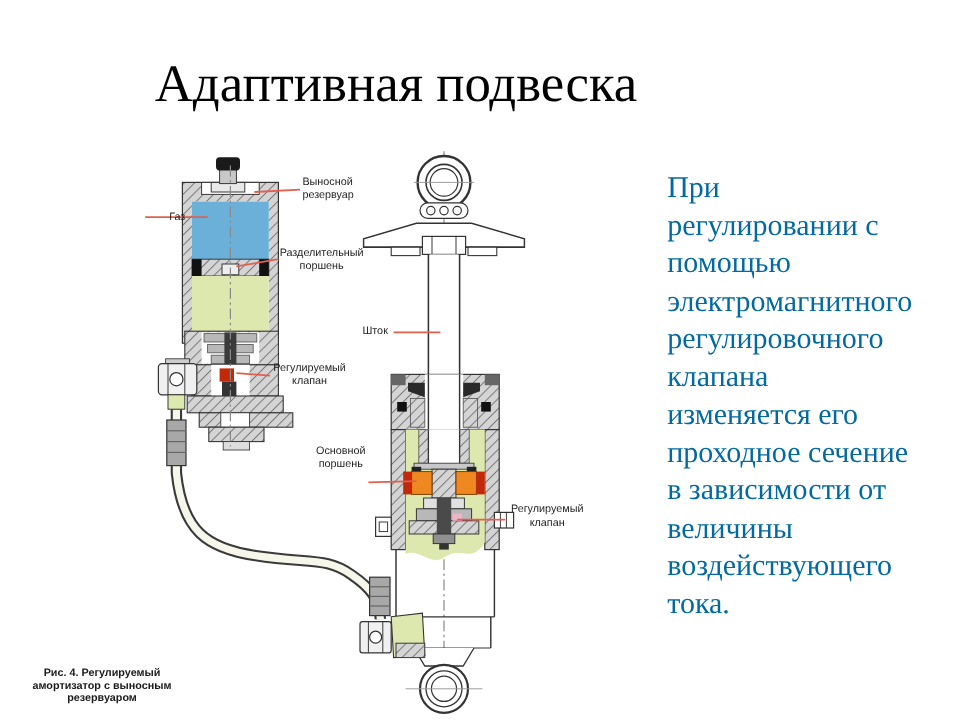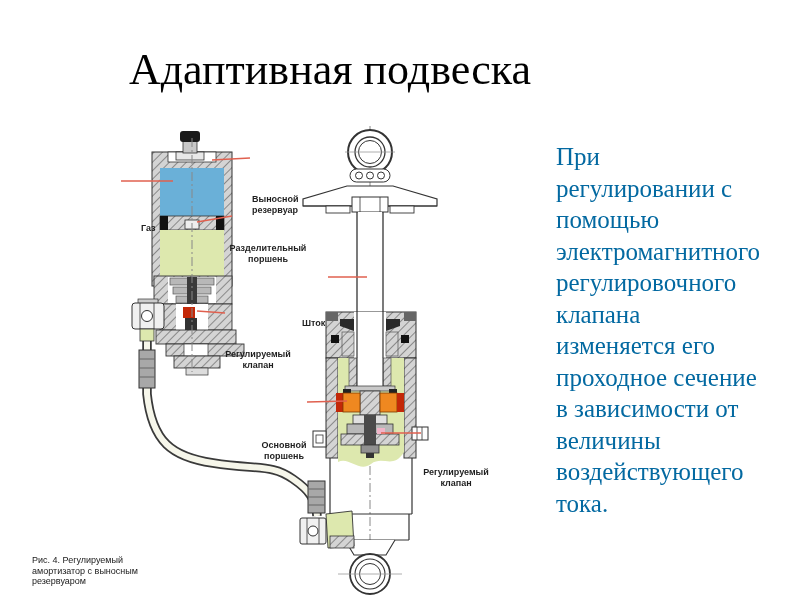--- a/index.html
+++ b/index.html
@@ -5,26 +5,26 @@
   html,body{margin:0;padding:0;}
   body{width:800px;height:600px;background:#fff;position:relative;overflow:hidden;
        font-family:"Liberation Sans",sans-serif;}
   .slide{position:absolute;inset:0;width:800px;height:600px;background:#fff;}
   .title{position:absolute;top:44px;left:0;width:660px;text-align:center;
          font-family:"Liberation Serif",serif;font-size:44px;line-height:52px;
          color:#000;white-space:nowrap;}
   .body-text{position:absolute;left:556px;top:141px;width:240px;
          font-family:"Liberation Serif",serif;font-size:25px;line-height:31.5px;
          color:#0369a1;white-space:pre-line;}
-  .diag-label{position:absolute;font-size:9px;line-height:10.5px;font-weight:bold;
-         color:#1f1f1f;white-space:pre-line;margin-top:48px;}
+  .diag-label{position:absolute;font-size:9px;line-height:10.5px;font-weight:normal;
+         color:#1f1f1f;white-space:pre-line;}
   .lbl-left{text-align:left;}
   .lbl-center{text-align:center;}
-  .caption{position:absolute;left:20px;top:555px;width:130px;
-         font-size:9px;line-height:10.5px;font-weight:normal;color:#1a1a1a;white-space:pre-line;margin-left:12px;}
+  .caption{position:absolute;left:20px;top:555px;width:130px;text-align:center;
+         font-size:9px;line-height:10.5px;font-weight:bold;color:#1a1a1a;white-space:pre-line;}
   svg{position:absolute;left:0;top:0;}
 </style>
 </head>
 <body>
 
 <div class="slide">
 
   <div class="title">Адаптивная подвеска</div>
 
   <div class="body-text">При
@@ -239,26 +239,26 @@
       <line x1="225" y1="313" x2="197" y2="311" stroke="#e0604f"></line>
       <line x1="328" y1="277" x2="367" y2="277" stroke="#e0604f"></line>
       <line x1="307" y1="402" x2="347" y2="401" stroke="#e0604f"></line>
       <line x1="381" y1="433" x2="421" y2="433" stroke="#e0604f"></line>
     </g>
   </svg>
 
   <div class="diag-label lbl-left" style="left:252px;top:146px;width:62px;">Выносной
 резервуар</div>
   <div class="diag-label lbl-left" style="left:97px;top:175px;padding-left:44px;">Газ</div>
-  <div class="diag-label lbl-center" style="left:226px;top:195px;width:84px;">Разделительный
+  <div class="diag-label lbl-center" style="left:226px;top:205px;width:84px;">Разделительный
 поршень</div>
   <div class="diag-label lbl-center" style="left:224px;top:301px;width:68px;">Регулируемый
 клапан</div>
   <div class="diag-label lbl-left" style="left:302px;top:270px;">Шток</div>
-  <div class="diag-label lbl-center" style="left:254px;top:392px;width:60px;">Основной
+  <div class="diag-label lbl-center" style="left:254px;top:370px;width:60px;">Основной
 поршень</div>
   <div class="diag-label lbl-center" style="left:422px;top:419px;width:68px;">Регулируемый
 клапан</div>
 
   <div class="caption">Рис. 4. Регулируемый
 амортизатор с выносным
 резервуаром</div>
 
 </div>
 

